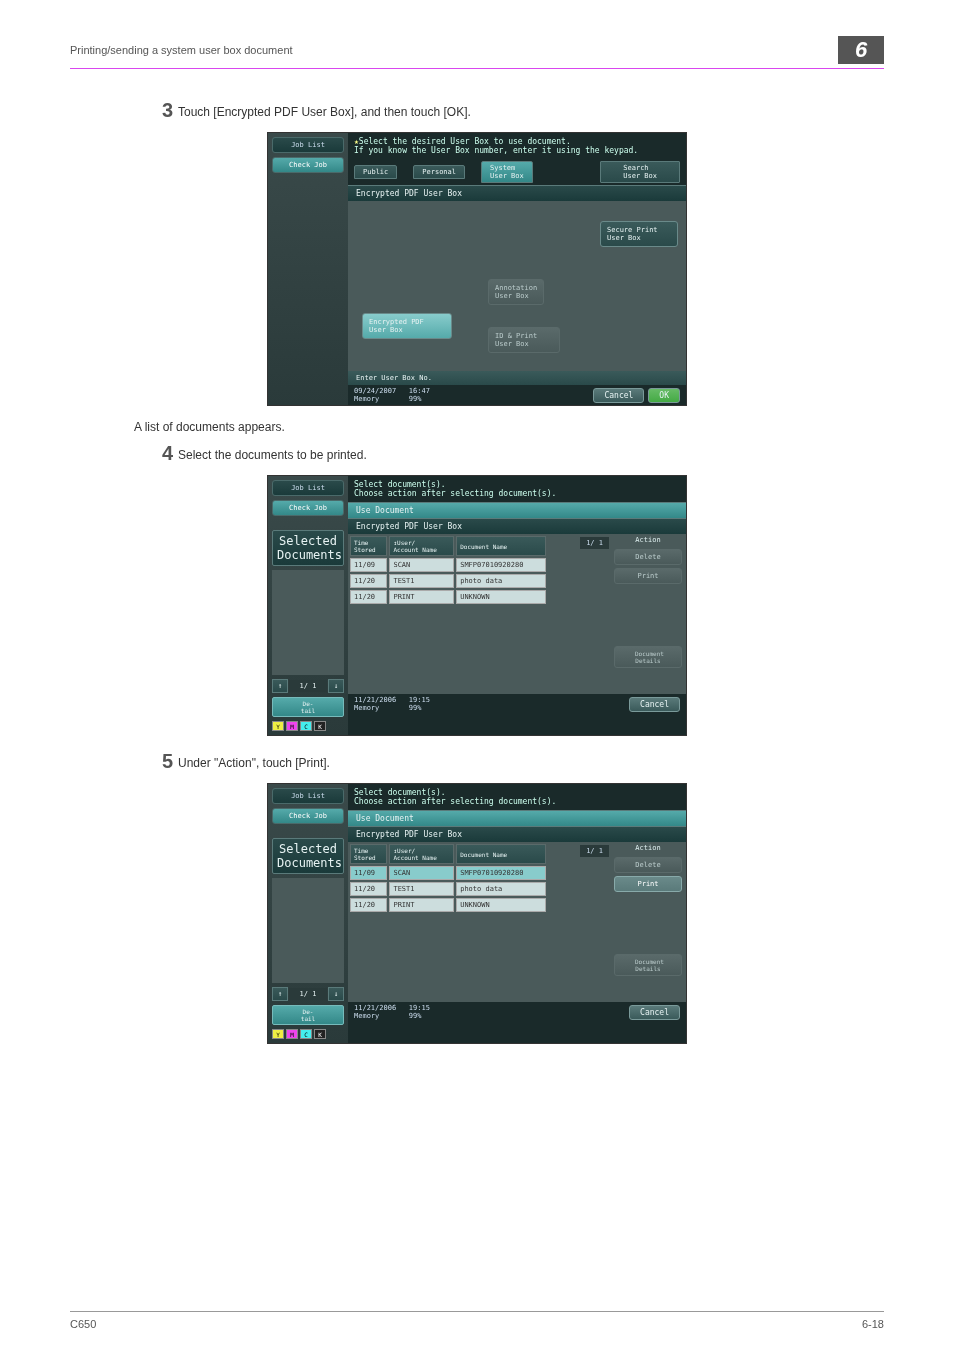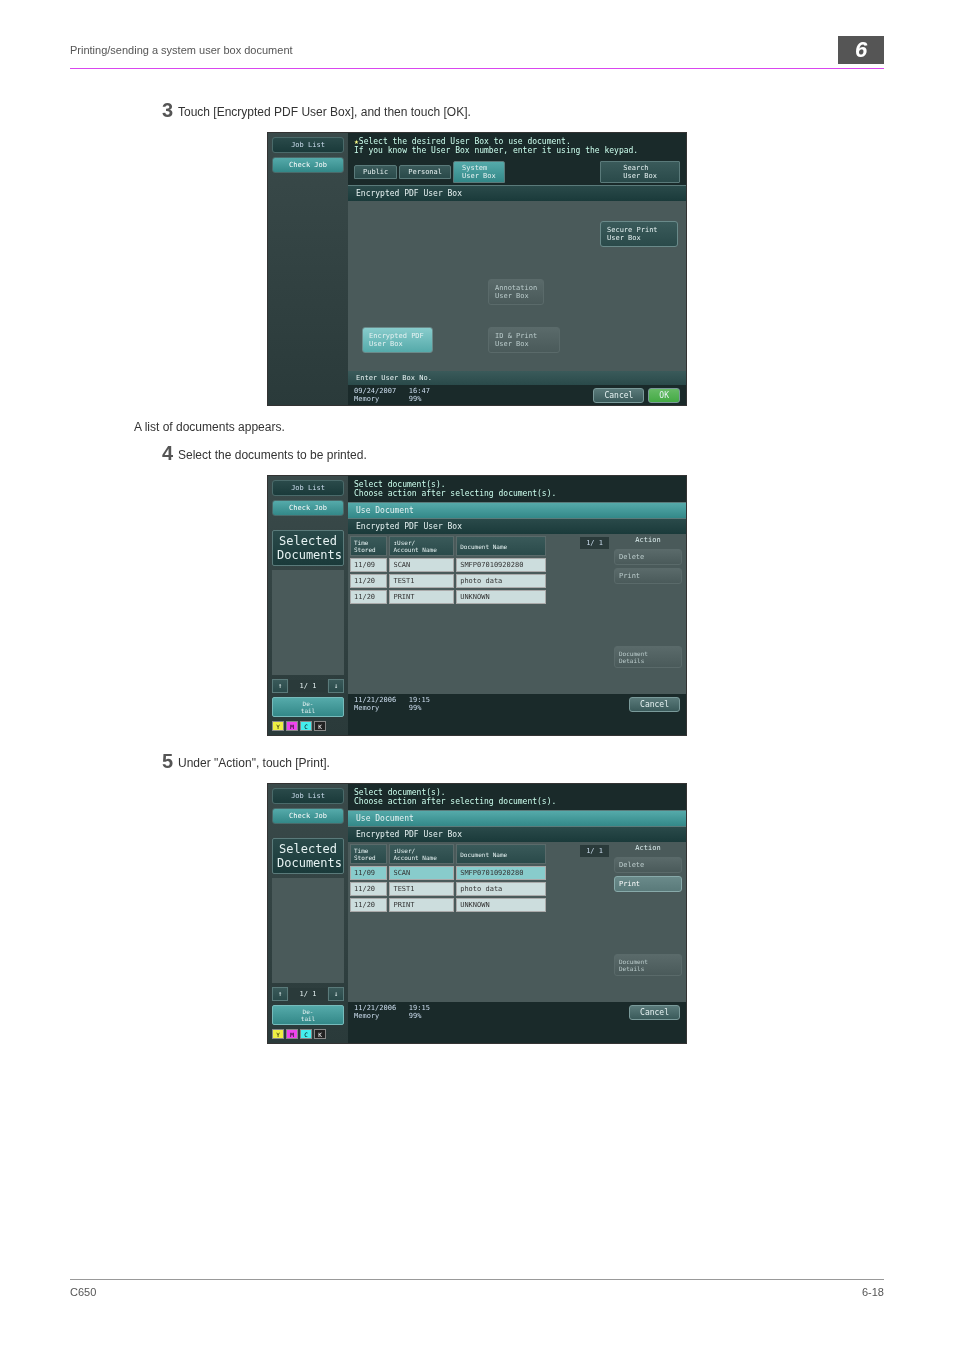--- a/index.html
+++ b/index.html
@@ -14,21 +14,21 @@
   .indent-text { margin-left: 64px; font-size: 12px; color: #333; margin-bottom: 8px; margin-top: 10px; }
   .screenshot { margin: 10px auto 14px auto; width: 420px; }
   .panel { width: 420px; background: #1a2a2a; color: #e6f2f2; font-family: monospace; font-size: 8px; border: 1px solid #333; }
   .panel-row { display: flex; }
   .panel-left { width: 80px; background: linear-gradient(to bottom, #3a4a4a, #2a3a3a); padding: 2px; display: flex; flex-direction: column; }
   .panel-right { flex: 1; background: #1a2a2a; padding: 0; }
   .side-btn { background: linear-gradient(to bottom, #2a4a4a, #1a3a3a); border: 1px solid #4a6a6a; border-radius: 3px; margin: 2px; padding: 3px 2px; text-align: center; font-size: 7px; color: #cde; }
   .side-btn.active { background: linear-gradient(to bottom, #5aa, #388); color: #fff; }
   .prompt { padding: 4px 6px; color: #cfe; font-size: 8px; }
   .prompt .star { color: #ff8; }
-  .tab-row { display: flex; gap: 2px; padding: 2px 6px; align-items: center; }
+  .tab-row { display: flex; gap: 16px; padding: 2px 6px; align-items: center; }
   .tab { background: linear-gradient(to bottom, #3a5a5a, #2a4a4a); border: 1px solid #5a7a7a; padding: 2px 8px; font-size: 7px; border-radius: 2px 2px 0 0; }
   .tab.sel { background: linear-gradient(to bottom, #5aa, #388); }
   .spacer { flex: 1; }
   .pill { background: linear-gradient(to bottom, #3a5a5a, #2a4a4a); border: 1px solid #5a7a7a; padding: 2px 22px; font-size: 7px; border-radius: 1px; }
   .subheader-bar { background: linear-gradient(to bottom, #2a4a4a, #1a3a3a); border-top: 1px solid #5a7a7a; padding: 3px 8px; font-size: 8px; }
   .content-area { background: #4a5a5a; padding: 6px; min-height: 150px; position: relative; }
   .box-btn { position: absolute; background: linear-gradient(to bottom, #3a5a5a, #2a4a4a); border: 1px solid #6a8a8a; padding: 4px 6px; font-size: 7px; text-align: left; border-radius: 3px; }
   .box-btn.sel { background: linear-gradient(to bottom, #8cc, #5aa); }
   .box-btn.dim { background: linear-gradient(to bottom, #5a6a6a, #4a5a5a); color: #bcc; border-color: #5a6a6a; }
   .footer-row { display: flex; align-items: center; padding: 2px 6px; background: #1a2a2a; }
@@ -47,24 +47,24 @@
   .pager-row { display: flex; gap: 1px; margin: 2px; align-items: center; }
   .pager-btn { background: linear-gradient(to bottom, #3a5a5a, #2a4a4a); border: 1px solid #5a7a7a; width: 16px; height: 14px; font-size: 7px; text-align: center; line-height: 12px; }
   .pager-mid { flex: 1; background: #2a3a3a; text-align: center; font-size: 7px; padding: 2px 0; }
   .de-tail { background: linear-gradient(to bottom,#5aa,#388); border: 1px solid #7bb; padding: 2px 4px; font-size: 6px; text-align: center; margin: 2px; border-radius: 2px; }
   .doc-table { width: 200px; position: absolute; left: 0; top: 0; }
   .doc-table th { background: linear-gradient(to bottom, #3a5a5a, #2a4a4a); font-size: 6px; padding: 2px 3px; text-align: left; font-weight: normal; border: 1px solid #5a6a6a; }
   .doc-table td { background: #cdd; color: #333; font-size: 7px; padding: 2px 3px; border: 1px solid #aaa; }
   .doc-table tr.sel td { background: #8cc; }
   .action-col { position: absolute; right: 4px; top: 0; width: 68px; }
   .action-label { background: #4a5a5a; color: #dee; font-size: 7px; text-align: center; padding: 2px; }
-  .action-btn { background: linear-gradient(to bottom, #6a8a8a, #5a7a7a); border: 1px solid #8aa; border-radius: 3px; padding: 3px 4px; font-size: 7px; margin: 3px 0; color: #fff; }
+  .action-btn { background: linear-gradient(to bottom, #6a8a8a, #5a7a7a); border: 1px solid #8aa; border-radius: 3px; padding: 3px 20px; font-size: 7px; text-align: center; margin: 3px 0; color: #fff; }
   .action-btn.dim { background: linear-gradient(to bottom,#5a6a6a,#4a5a5a); color: #bcc; border-color: #5a6a6a; }
   .page-ind { position: absolute; right: 76px; top: 2px; background: #2a3a3a; color: #cde; font-size: 7px; padding: 2px 6px; border: 1px solid #4a5a5a; }
-  .footer { position: absolute; bottom: 52px; left: 70px; right: 70px; border-top: 1px solid #999; padding-top: 6px; display: flex; justify-content: space-between; font-size: 11px; color: #555; }
+  .footer { position: absolute; bottom: 20px; left: 70px; right: 70px; border-top: 1px solid #999; padding-top: 6px; display: flex; justify-content: space-between; font-size: 11px; color: #555; }
 </style>
 </head>
 <body>
 
 <div class="page">
 
   <div class="header">
     <span class="title">Printing/sending a system user box document</span>
     <span class="chapnum">6</span>
   </div>
@@ -95,21 +95,21 @@
             <div class="spacer"></div>
             <div class="pill" style="white-space:pre">Search
 User Box</div>
           </div>
           <div class="subheader-bar">Encrypted PDF User Box</div>
           <div class="content-area" style="height:170px">
             <div class="box-btn" style="white-space:pre;right:8px;top:20px;width:78px">Secure Print
 User Box</div>
             <div class="box-btn dim" style="white-space:pre;left:140px;top:78px;width:56px">Annotation
 User Box</div>
-            <div class="box-btn sel" style="white-space:pre;left:14px;top:126px;width:71px">Encrypted PDF
+            <div class="box-btn sel" style="white-space:pre;left:14px;top:112px;width:90px">Encrypted PDF
 User Box</div>
             <div class="box-btn dim" style="white-space:pre;left:140px;top:126px;width:72px">ID &amp; Print
 User Box</div>
           </div>
           <div class="enter-bar">Enter User Box No.</div>
           <div class="footer-row">
             <div class="status">
               <span>09/24/2007</span>&nbsp;&nbsp;&nbsp;<span>16:47</span><br>
               <span>Memory</span>&nbsp;&nbsp;&nbsp;&nbsp;&nbsp;&nbsp;&nbsp;<span>99%</span>
             </div>

